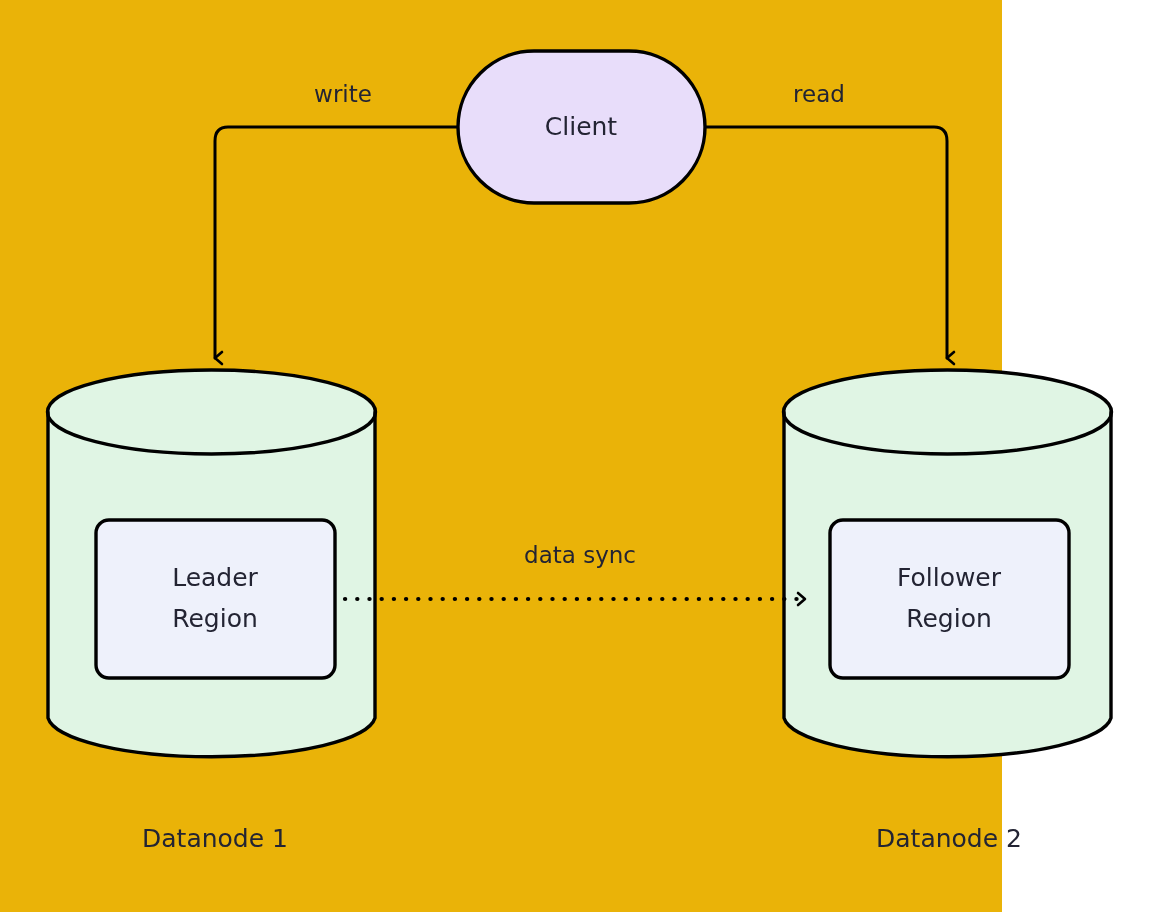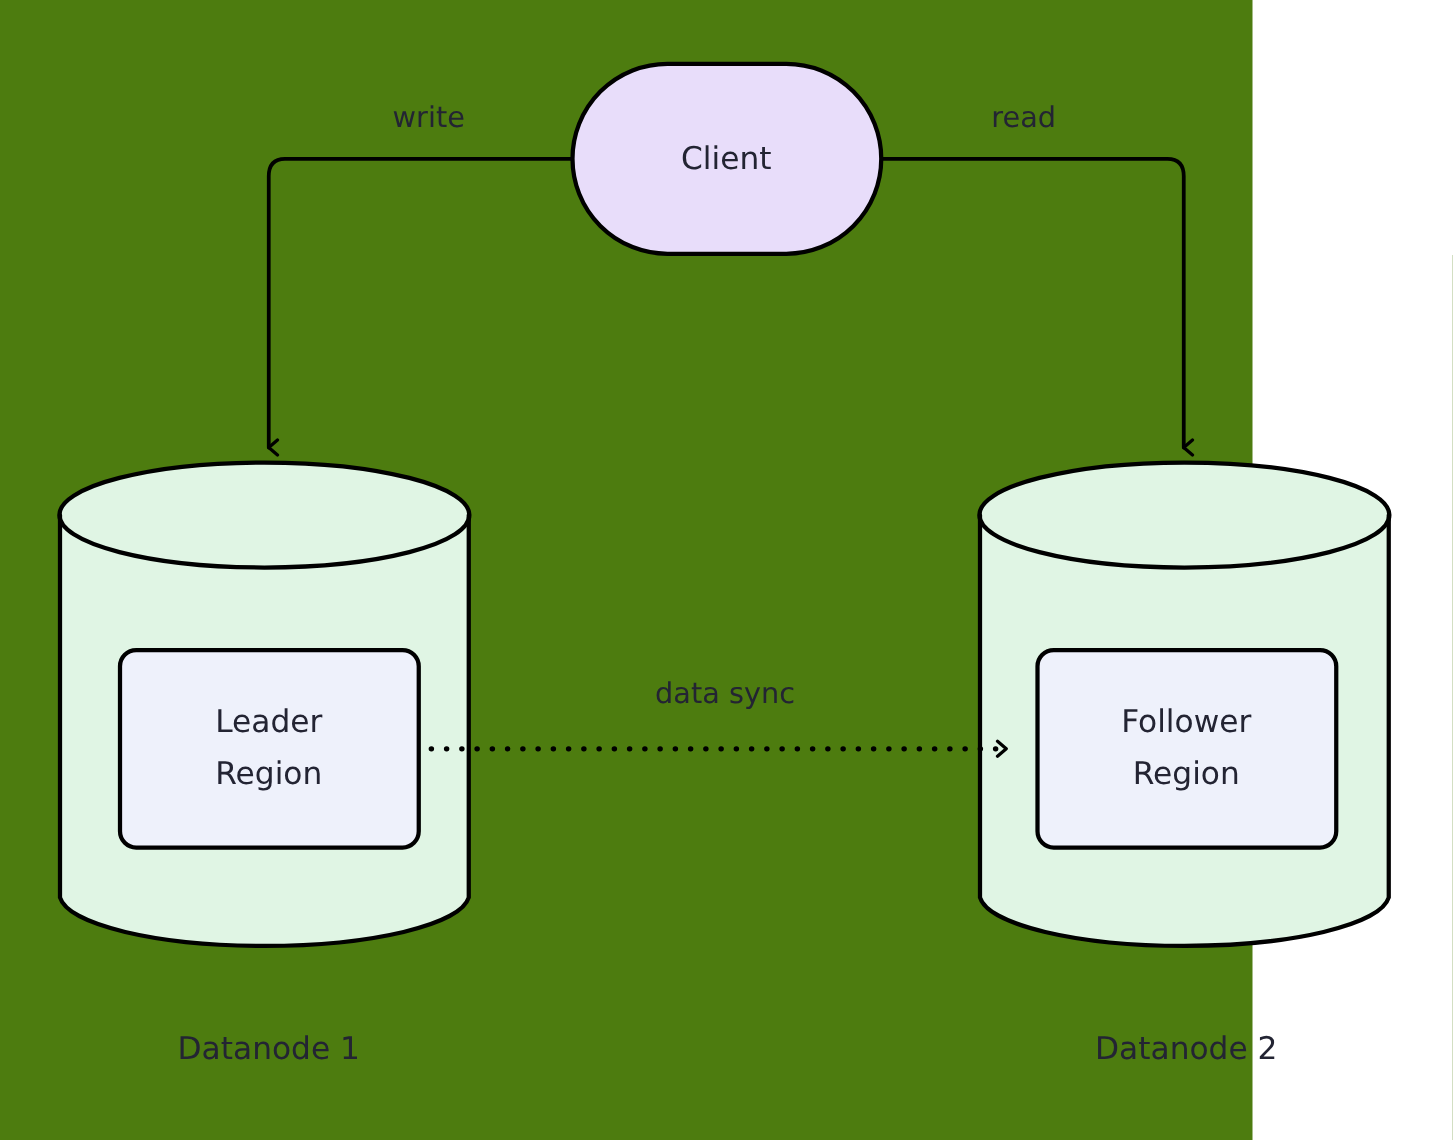--- a/index.html
+++ b/index.html
@@ -10,21 +10,21 @@
   body {
     width: 1162px;
     height: 912px;
     font-family: "DejaVu Sans", sans-serif;
     overflow: hidden;
   }
   #diagram-root {
     position: relative;
     width: 1002px;
     height: 912px;
-    background: #4d7c0f;
+    background: #eab308;
   }
   svg.diagram-svg {
     position: absolute;
     top: 0;
     left: 0;
     width: 1162px;
     height: 912px;
     display: block;
   }
   .node-text {

